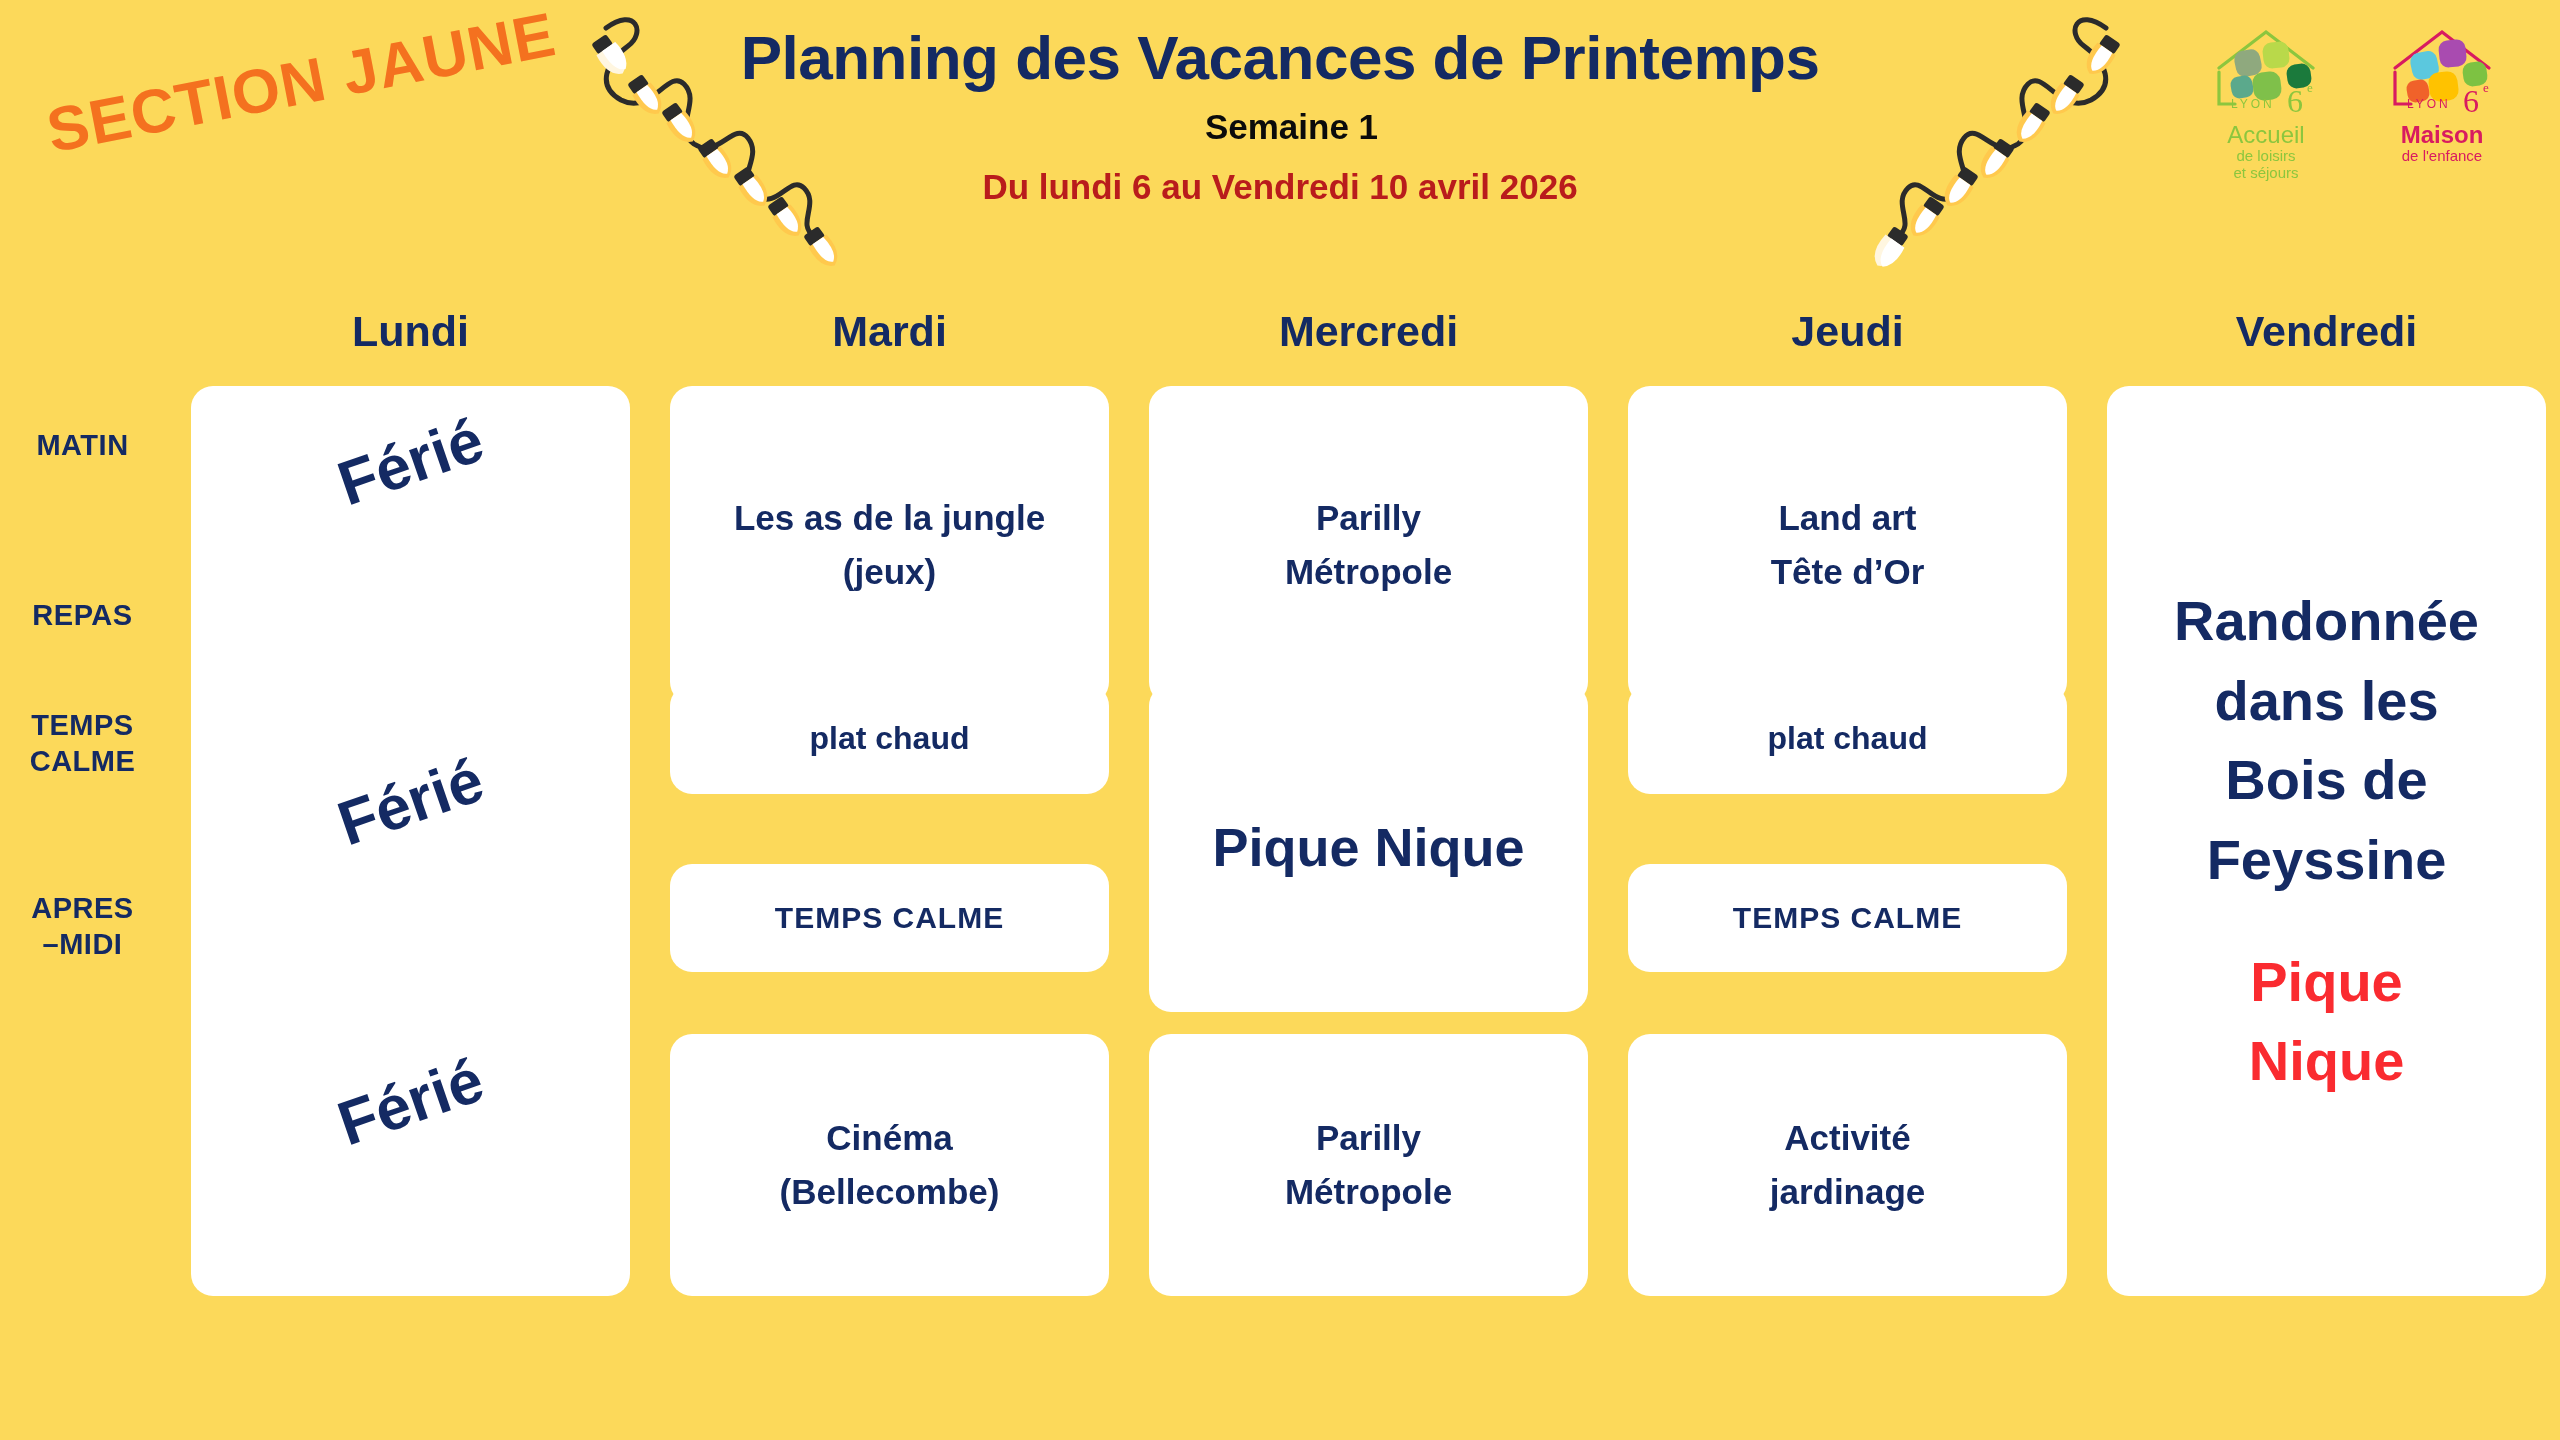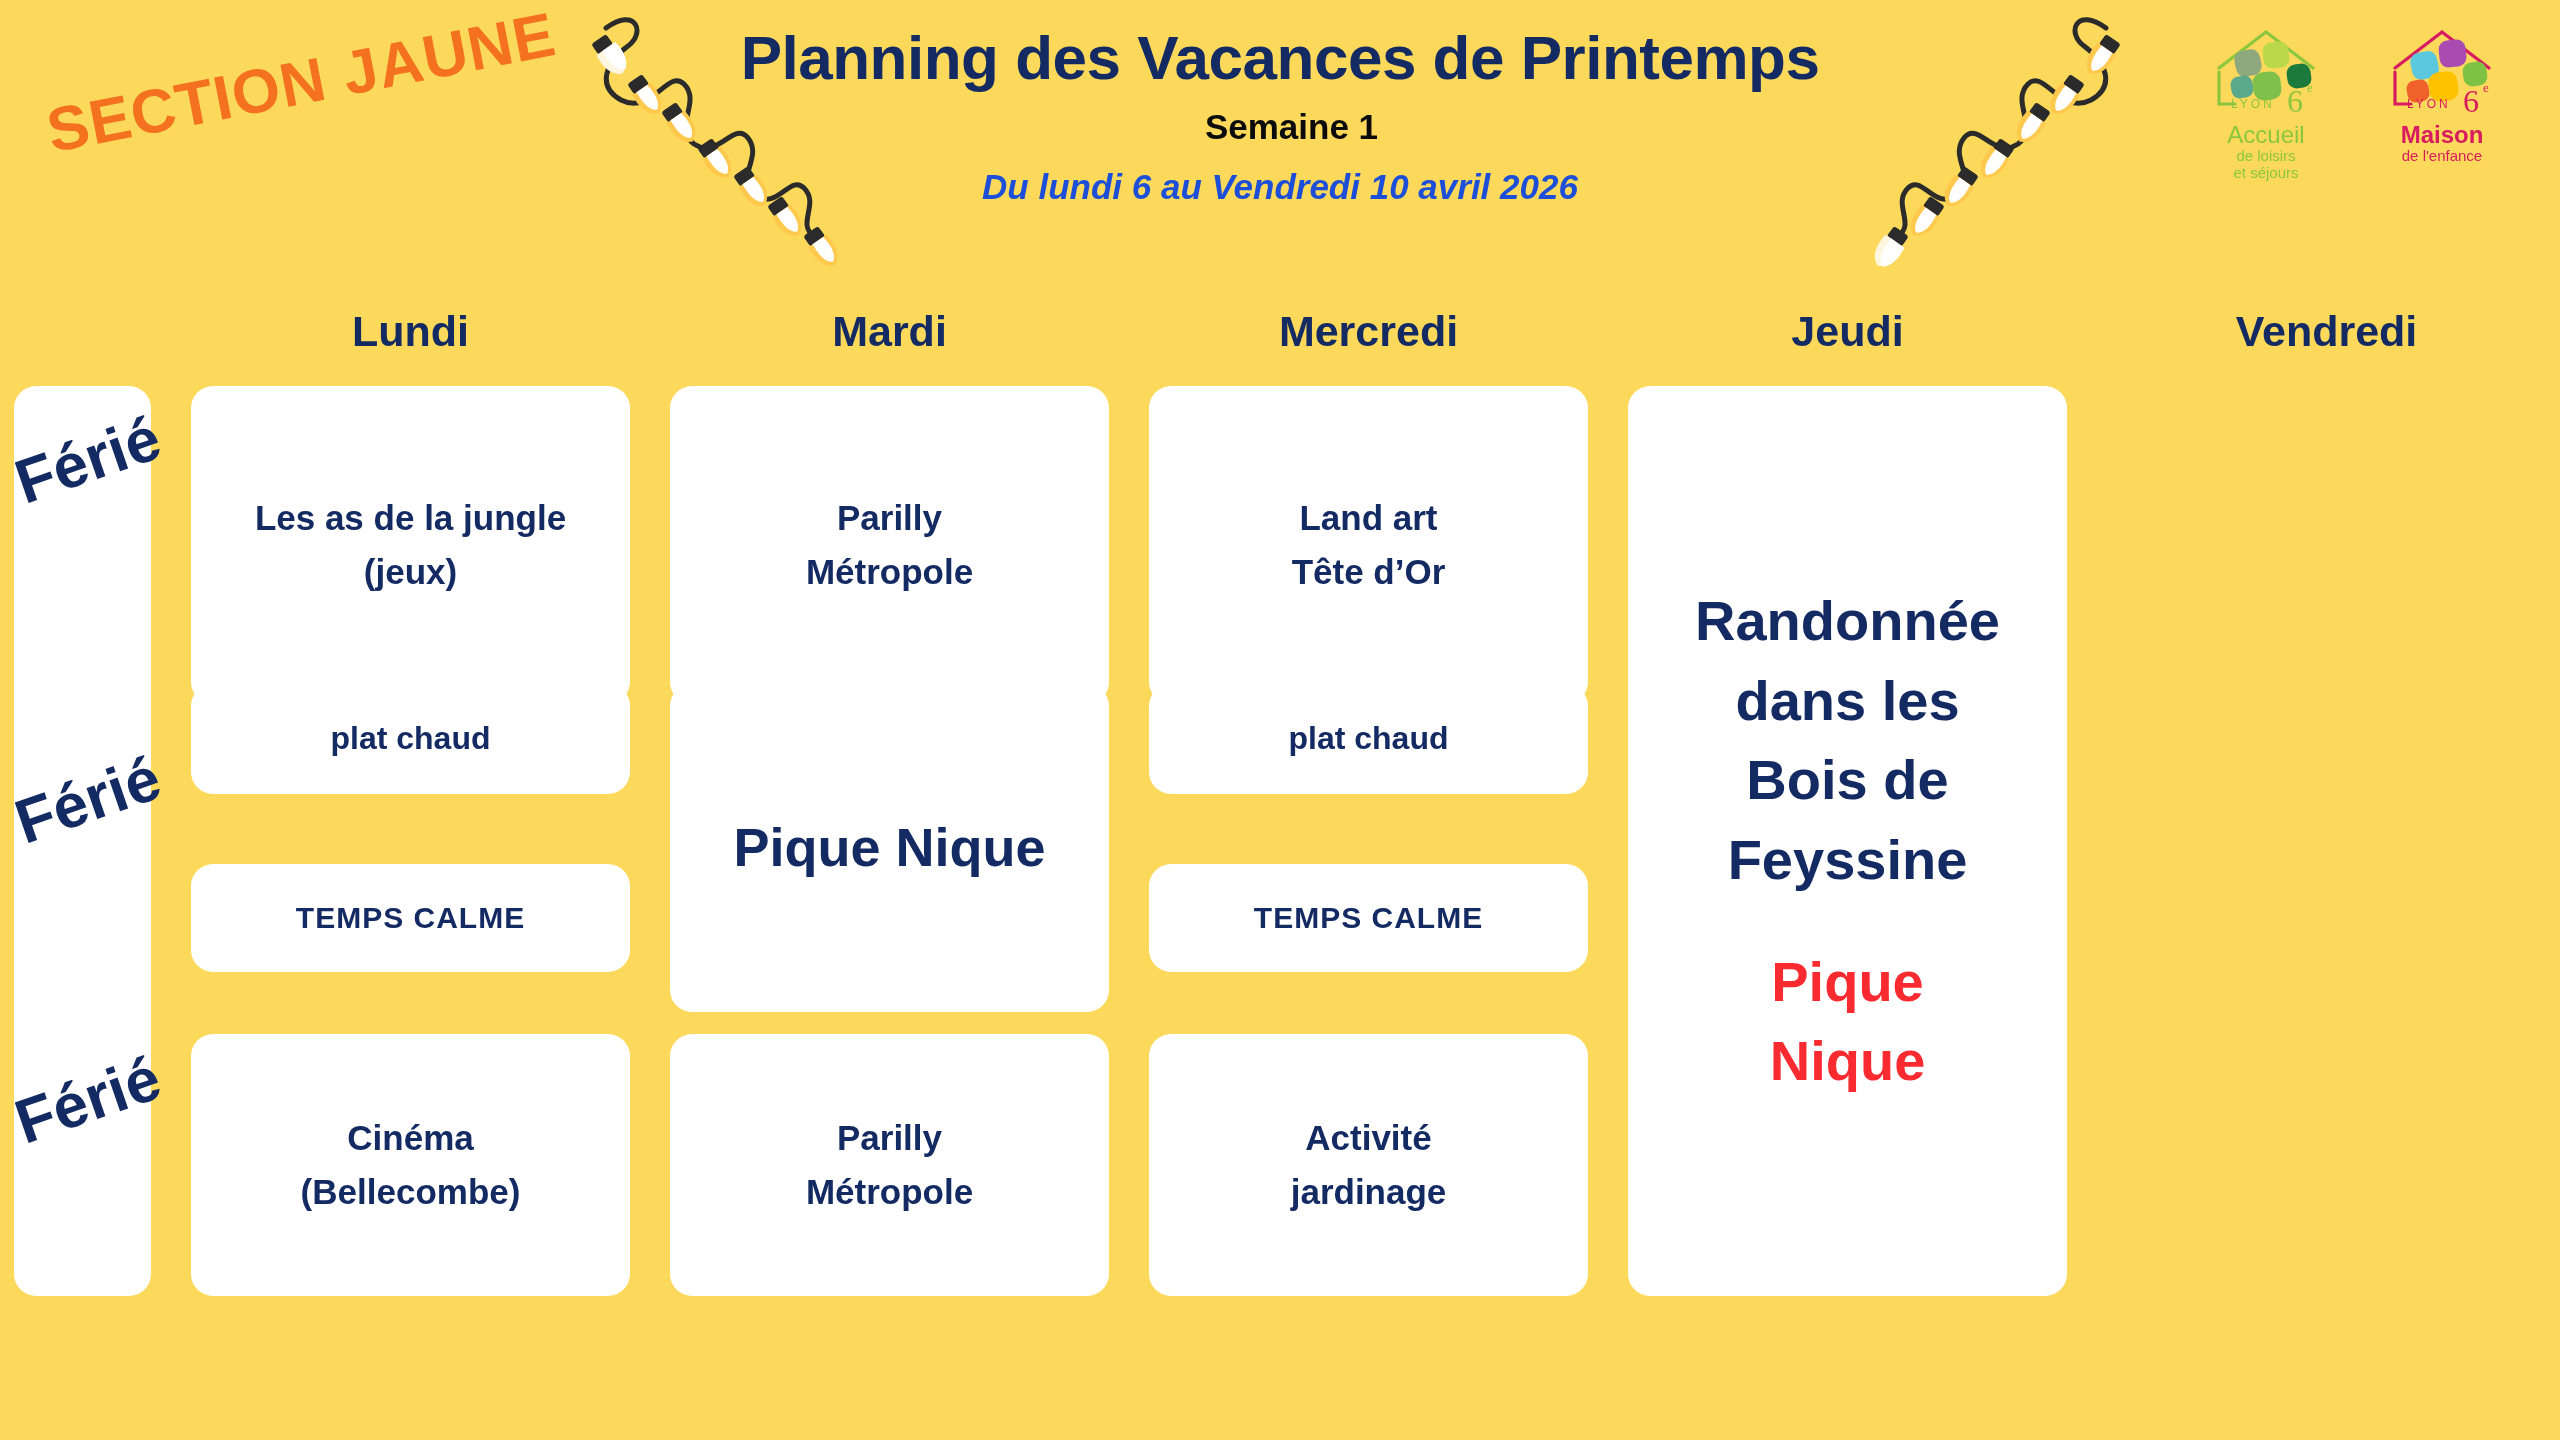--- a/index.html
+++ b/index.html
@@ -43,26 +43,25 @@
   }
   #week-label {
     color:#0B0B0B;
     font-size:35px;
     font-weight:900;
     margin-top:14px;
     font-family:"Liberation Sans", sans-serif;
     padding-left:23px;
   }
   #date-range {
-    color:#1d4ed8;
+    color:#b91c1c;
     font-size:35px;
     font-weight:900;
     margin-top:20px;
     font-family:"Liberation Sans", sans-serif;
-    font-style:italic;
   }
 
   
   .lights { position:absolute; top:8px; }
   #lights-left  { left:576px; }
   #lights-right { left:1796px; }
 
   
   #logos {
     position:absolute;
@@ -336,20 +335,32 @@
 
 <div id="planning-grid">
 
   <div id="row-label-spacer"></div>
   <div class="day-head">Lundi</div>
   <div class="day-head">Mardi</div>
   <div class="day-head">Mercredi</div>
   <div class="day-head">Jeudi</div>
   <div class="day-head">Vendredi</div>
 
+  <div class="rowlabel-col">
+    <div class="row-label" id="label-matin">MATIN</div>
+    <div class="row-label" id="label-repas">REPAS</div>
+    <div class="row-label" id="label-temps">
+      <div>TEMPS</div>
+      <div>CALME</div>
+    </div>
+    <div class="row-label" id="label-apres">
+      <div>APRES</div>
+      <div>–MIDI</div>
+    </div>
+  </div>
 
   <div class="col-body">
     <div class="card full">
       <div class="ferie" id="ferie-1">Férié</div>
       <div class="ferie" id="ferie-2">Férié</div>
       <div class="ferie" id="ferie-3">Férié</div>
     </div>
   </div>
 
   <div class="col-body">

